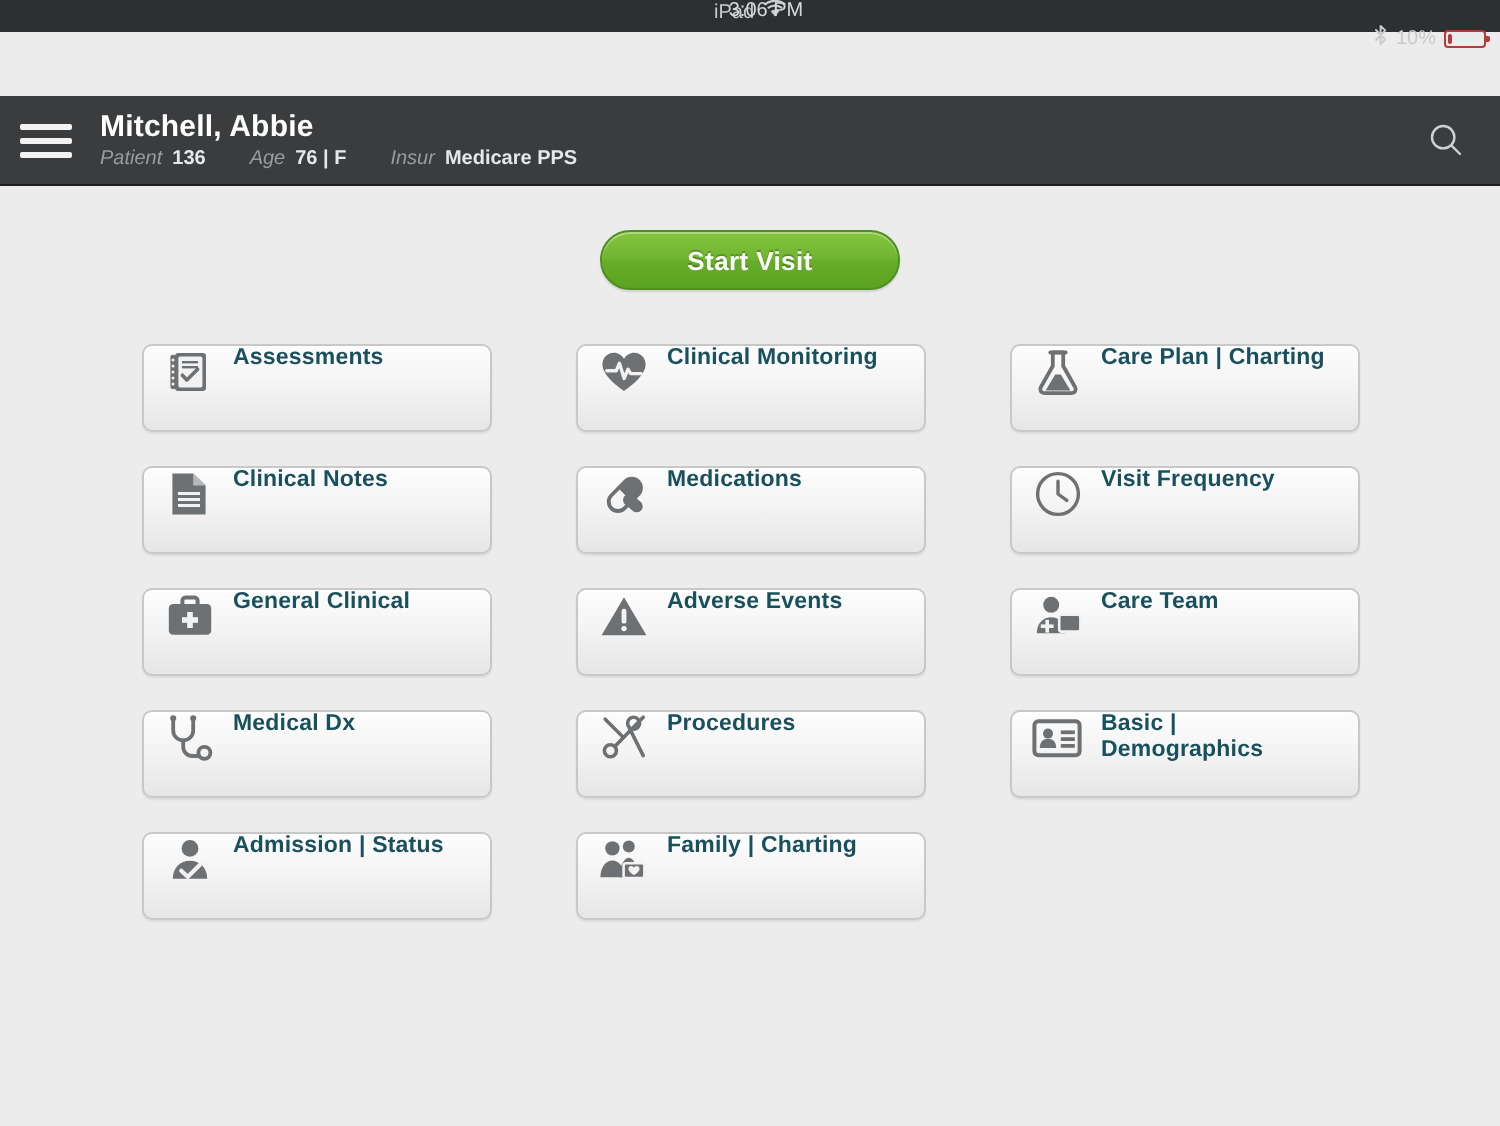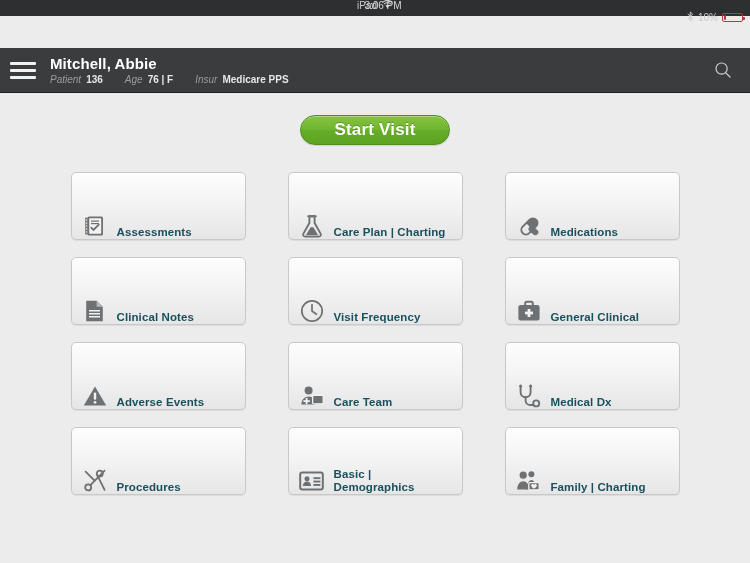--- a/index.html
+++ b/index.html
@@ -142,48 +142,48 @@
     padding-top: 22px;
   }
   #start-visit-button {
     width: 150px;
     height: 30px;
     border-radius: 15px;
     background: linear-gradient(to bottom, #86c440 0%, #6fb52f 48%, #67ad28 52%, #5ba322 100%);
     border: 1px solid #4e9020;
     box-shadow: inset 0 1px 0 rgba(255,255,255,0.35), 0 1px 1px rgba(0,0,0,0.12);
     color: #ffffff;
-    font-size: 17px;
+    font-size: 13px;
     font-weight: bold;
     display: flex;
     align-items: center;
     justify-content: center;
     cursor: pointer;
     text-shadow: 0 -1px 0 rgba(0,0,0,0.22);
     letter-spacing: 0.2px;
   }
 
   #tile-grid {
     margin-top: 27px;
     padding: 0 64px;
     display: grid;
     grid-template-columns: repeat(3, 175px);
     column-gap: 42px;
     row-gap: 17px;
     justify-content: center;
   }
 
   .tile {
-    height: 68px;
+    height: 44px;
     background: linear-gradient(to bottom, #fdfdfd 0%, #f4f4f4 45%, #e6e6e6 100%);
     border: 1px solid #c8c8c8;
     border-radius: 5px;
     box-shadow: 0 1px 1px rgba(0,0,0,0.07), inset 0 1px 0 #ffffff;
     display: flex;
-    align-items: flex-end;
+    align-items: flex-start;
     padding: 0 10px;
     cursor: pointer;
   }
   .tile-icon {
     width: 26px;
     height: 26px;
     flex: none;
     display: flex;
     align-items: center;
     justify-content: center;
@@ -274,56 +274,65 @@
             <circle cx="3.5" cy="18" r="0.75" fill="#f2f2f2"></circle>
             <rect x="8" y="6.5" width="8" height="1.2" fill="#6e7173"></rect>
             <rect x="8" y="9" width="8" height="1.2" fill="#6e7173"></rect>
             <path d="M8.2 13.6 L10.4 16 L15.8 10.6" stroke="#6e7173" stroke-width="1.8" fill="none" stroke-linecap="round" stroke-linejoin="round"></path>
           </svg>
         </span>
         <span class="tile-label">Assessments</span>
       </div>
       <div class="tile">
         <span class="tile-icon">
+          <svg width="24" height="22" viewBox="0 0 24 22">
+            <path d="M12 20.5 C12 20.5 1.2 13.6 1.2 7.3 C1.2 3.8 3.9 1.4 6.9 1.4 C9 1.4 10.9 2.6 12 4.4 C13.1 2.6 15 1.4 17.1 1.4 C20.1 1.4 22.8 3.8 22.8 7.3 C22.8 13.6 12 20.5 12 20.5 Z" fill="#6e7173"></path>
+            <path d="M3.4 10.4 H8.1 L9.7 6.6 L12.1 14.2 L14 9.6 L15.3 11.8 H20.6" stroke="#f2f2f2" stroke-width="1.7" fill="none" stroke-linecap="round" stroke-linejoin="round"></path>
+          </svg>
+        </span>
+        <span class="tile-label">Clinical Monitoring</span>
+      </div>
+      <div class="tile">
+        <span class="tile-icon">
           <svg width="22" height="24" viewBox="0 0 22 24">
             <path d="M8.4 2.2 V9 L2.4 19.6 C1.6 21 2.6 22.6 4.2 22.6 H17.8 C19.4 22.6 20.4 21 19.6 19.6 L13.6 9 V2.2 Z" fill="none" stroke="#6e7173" stroke-width="1.9" stroke-linejoin="round"></path>
             <path d="M7.2 2.2 H14.8" stroke="#6e7173" stroke-width="2" stroke-linecap="round"></path>
             <path d="M9.6 13.2 H12.4 L17.2 21.3 H4.8 Z" fill="#6e7173"></path>
           </svg>
         </span>
         <span class="tile-label">Care Plan | Charting</span>
+      </div>
+      <div class="tile">
+        <span class="tile-icon">
+          <svg width="21" height="24" viewBox="0 0 21 24">
+            <path d="M2.2 1.8 H12.6 L18.8 7.8 V22.2 H2.2 Z" fill="#6e7173"></path>
+            <path d="M12.6 1.8 V7.8 H18.8 Z" fill="#b6b8b9"></path>
+            <rect x="5" y="11" width="11" height="1.5" fill="#f2f2f2"></rect>
+            <rect x="5" y="14" width="11" height="1.5" fill="#f2f2f2"></rect>
+            <rect x="5" y="17" width="11" height="1.5" fill="#f2f2f2"></rect>
+          </svg>
+        </span>
+        <span class="tile-label">Clinical Notes</span>
       </div>
       <div class="tile">
         <span class="tile-icon">
           <svg width="24" height="24" viewBox="0 0 24 24">
             <g transform="rotate(-45 12 12)">
               <rect x="2.5" y="8" width="19" height="9.2" rx="4.6" fill="none" stroke="#6e7173" stroke-width="1.9"></rect>
               <path d="M12 8 H16.9 A4.6 4.6 0 0 1 16.9 17.2 H12 Z" fill="#6e7173"></path>
             </g>
             <g transform="rotate(40 16.5 16.5)">
               <rect x="11" y="13.6" width="11" height="6" rx="3" fill="#6e7173"></rect>
             </g>
           </svg>
         </span>
         <span class="tile-label">Medications</span>
       </div>
       <div class="tile">
         <span class="tile-icon">
-          <svg width="21" height="24" viewBox="0 0 21 24">
-            <path d="M2.2 1.8 H12.6 L18.8 7.8 V22.2 H2.2 Z" fill="#6e7173"></path>
-            <path d="M12.6 1.8 V7.8 H18.8 Z" fill="#b6b8b9"></path>
-            <rect x="5" y="11" width="11" height="1.5" fill="#f2f2f2"></rect>
-            <rect x="5" y="14" width="11" height="1.5" fill="#f2f2f2"></rect>
-            <rect x="5" y="17" width="11" height="1.5" fill="#f2f2f2"></rect>
-          </svg>
-        </span>
-        <span class="tile-label">Clinical Notes</span>
-      </div>
-      <div class="tile">
-        <span class="tile-icon">
           <svg width="24" height="24" viewBox="0 0 24 24">
             <circle cx="12" cy="12" r="10.2" fill="none" stroke="#6e7173" stroke-width="1.7"></circle>
             <path d="M12 5.6 V12 L16.4 15.2" stroke="#6e7173" stroke-width="1.7" fill="none" stroke-linecap="round" stroke-linejoin="round"></path>
           </svg>
         </span>
         <span class="tile-label">Visit Frequency</span>
       </div>
       <div class="tile">
         <span class="tile-icon">
           <svg width="24" height="22" viewBox="0 0 24 22">
@@ -389,20 +398,30 @@
             <path d="M3.9 15 C3.9 11.9 5.7 10.4 8 10.4 C10.3 10.4 12.1 11.9 12.1 15 Z" fill="#6e7173"></path>
             <rect x="14.4" y="6.2" width="7" height="1.9" fill="#6e7173"></rect>
             <rect x="14.4" y="9.6" width="7" height="1.9" fill="#6e7173"></rect>
             <rect x="14.4" y="13" width="7" height="1.9" fill="#6e7173"></rect>
           </svg>
         </span>
         <span class="tile-label">Basic | Demographics</span>
       </div>
       <div class="tile">
         <span class="tile-icon">
+          <svg width="24" height="22" viewBox="0 0 24 22">
+            <circle cx="12" cy="5.2" r="4.2" fill="#6e7173"></circle>
+            <path d="M3.4 20.4 C3.4 14.8 7.2 11.4 12 11.4 C16.8 11.4 20.6 14.8 20.6 20.4 Z" fill="#6e7173"></path>
+            <path d="M7.6 16.4 L10.9 19.4 L17 13.4" stroke="#f2f2f2" stroke-width="2.1" fill="none" stroke-linecap="round" stroke-linejoin="round"></path>
+          </svg>
+        </span>
+        <span class="tile-label">Admission | Status</span>
+      </div>
+      <div class="tile">
+        <span class="tile-icon">
           <svg width="25" height="22" viewBox="0 0 25 22">
             <circle cx="7.2" cy="5.2" r="3.6" fill="#6e7173"></circle>
             <circle cx="15.4" cy="4.2" r="3" fill="#6e7173"></circle>
             <path d="M1.2 19.6 C1.2 14.4 4 11.2 7.2 11.2 C10.4 11.2 13.2 14.4 13.2 19.6 Z" fill="#6e7173"></path>
             <path d="M10.6 19.6 C10.6 14.9 12.8 9.9 15.4 9.9 C18 9.9 20.2 14.9 20.2 19.6 Z" fill="#6e7173"></path>
             <rect x="12.8" y="12.6" width="10.4" height="7.4" rx="1.1" fill="#6e7173" stroke="#f2f2f2" stroke-width="1.3"></rect>
             <path d="M18 18.6 C18 18.6 15.2 17 15.2 15.4 C15.2 14.6 15.8 14 16.6 14 C17.2 14 17.8 14.4 18 14.9 C18.2 14.4 18.8 14 19.4 14 C20.2 14 20.8 14.6 20.8 15.4 C20.8 17 18 18.6 18 18.6 Z" fill="#f2f2f2"></path>
           </svg>
         </span>
         <span class="tile-label">Family | Charting</span>

